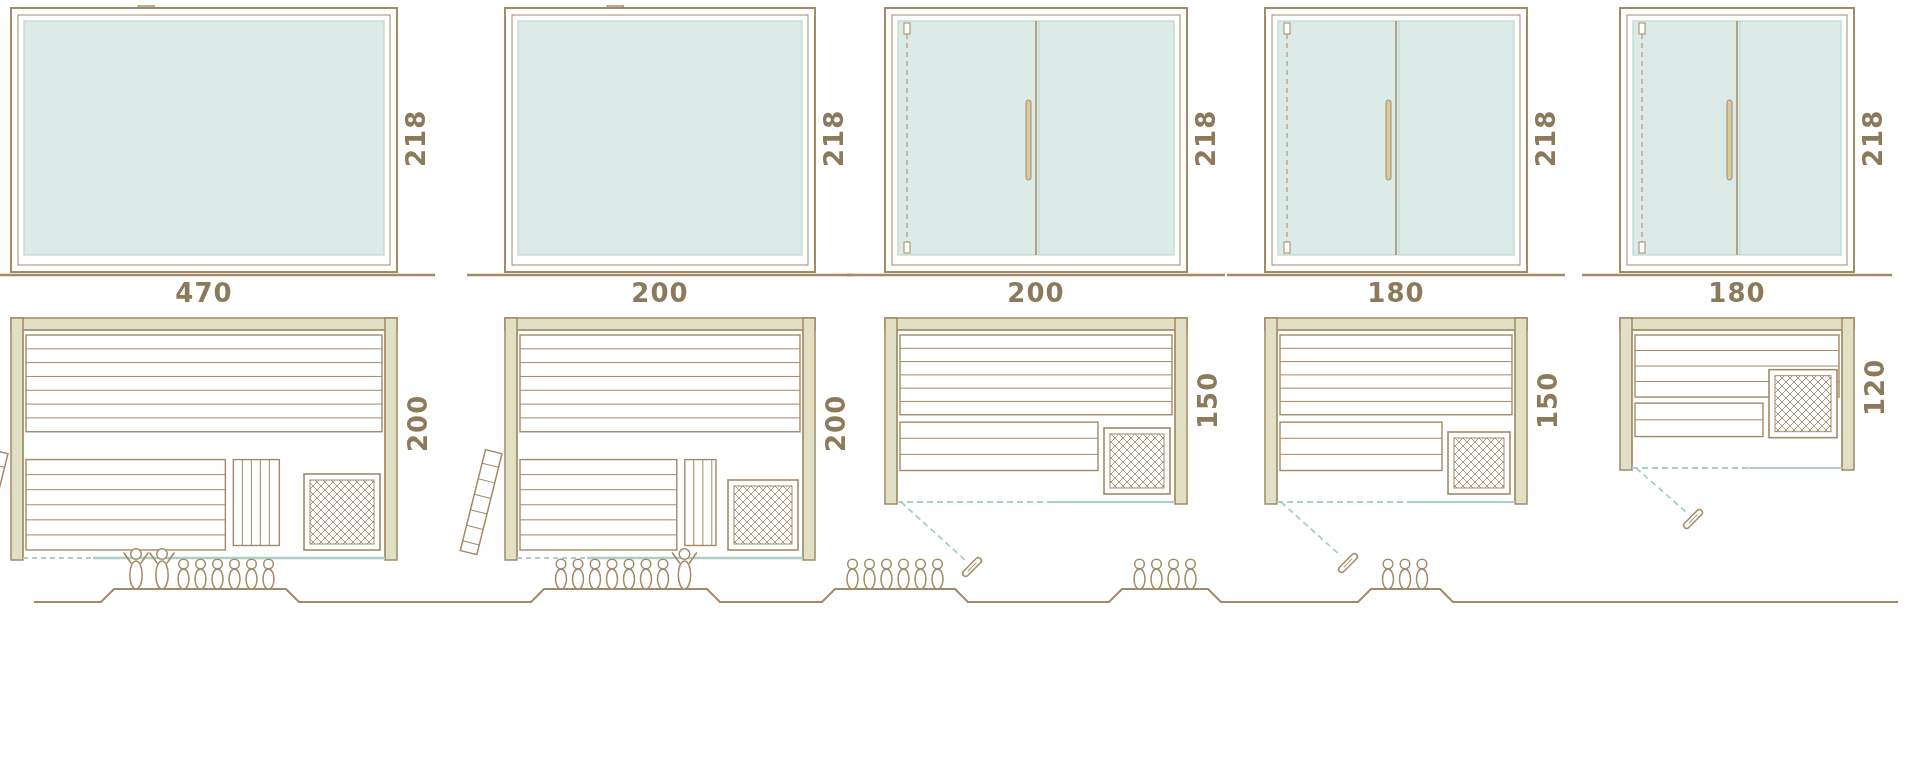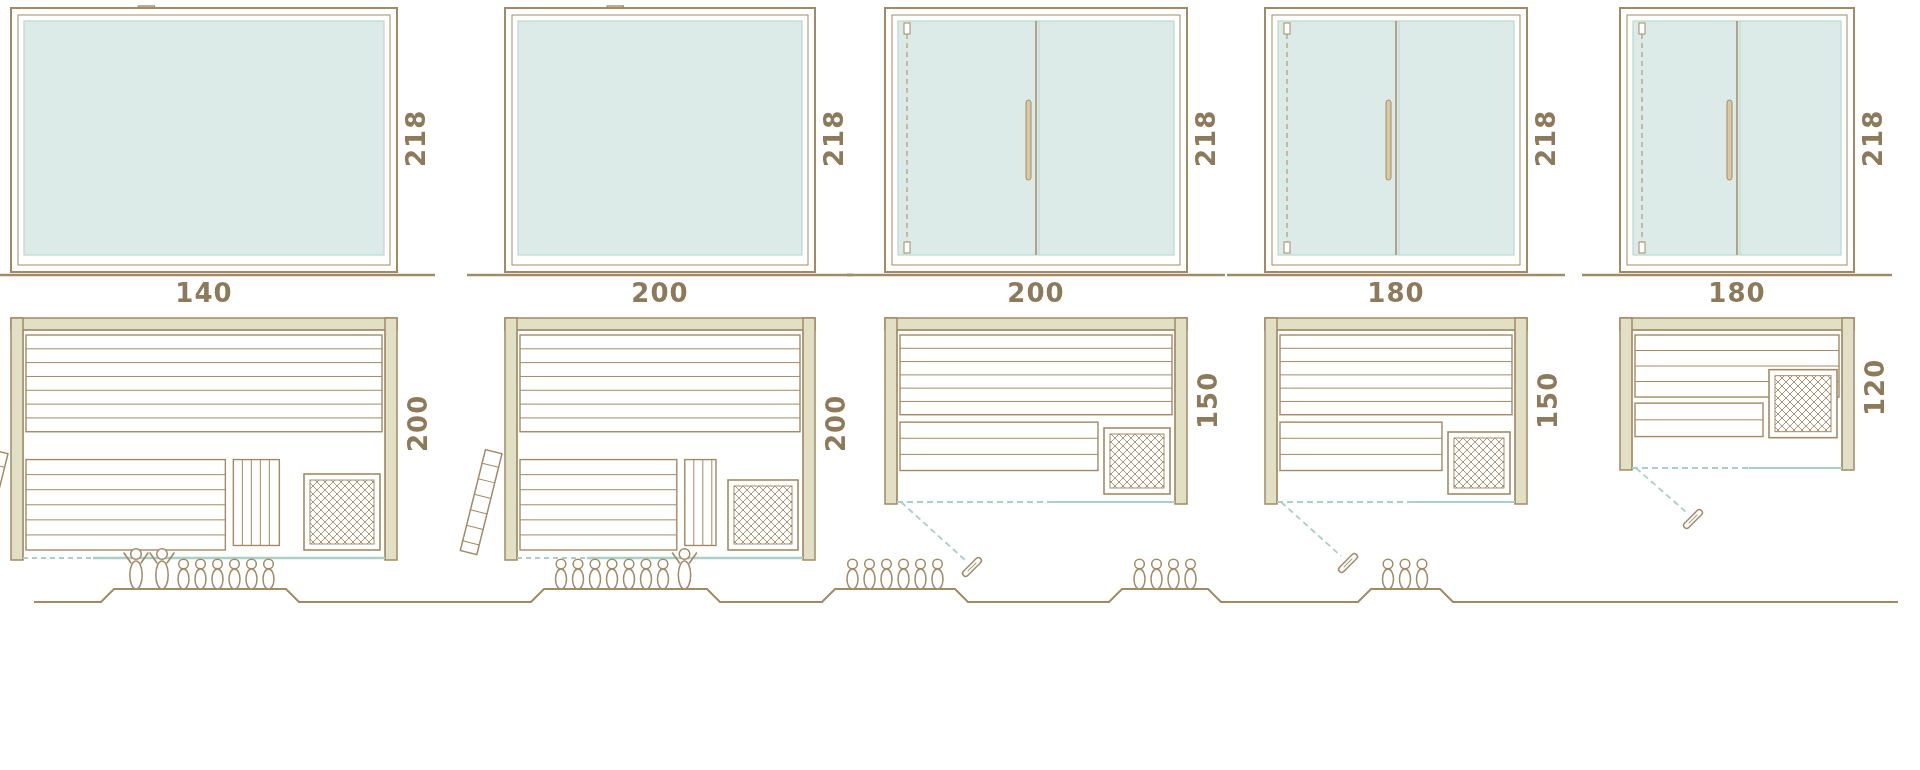--- a/index.html
+++ b/index.html
@@ -21,21 +21,21 @@
 
   <div class="variant">
     <svg class="elev" width="462" height="278" style="left: -27px; top: 6px;">
         <line x1="0" y1="269" x2="462" y2="269" stroke="#a38a66" stroke-width="2.5"></line>
         <rect x="165.38" y="0" width="16" height="4" fill="#fff" stroke="#a38a66" stroke-width="1.4"></rect>
         <rect x="38" y="2" width="386" height="264" fill="#fff" stroke="#a38a66" stroke-width="2"></rect>
         <rect x="45" y="9" width="372" height="250" fill="none" stroke="#a38a66" stroke-width="1"></rect>
         <rect x="51" y="15" width="360" height="234" fill="#dcebe7" stroke="#bcd7d0" stroke-width="1.2"></rect>
       </svg>
     <div class="dim-label dim-vert elev-dim" style="left: 403px; top: 48px; height: 180px;">218</div>
-    <div class="dim-label dim-width" style="left: 134px; top: 280px;">140</div>
+    <div class="dim-label dim-width" style="left: 134px; top: 280px;">470</div>
     <svg class="plan" width="458" height="347" style="left: -31px; top: 318px;">
         <defs>
           <pattern id="hatch0" width="8" height="8" patternUnits="userSpaceOnUse">
             <path d="M0,0 L8,8 M8,0 L0,8" stroke="#a38a66" stroke-width="0.9" fill="none"></path>
           </pattern>
         </defs>
         <rect x="42" y="0" width="386" height="12" fill="#e1dfc4" stroke="#a38a66" stroke-width="1.5"></rect>
         <rect x="42" y="0" width="12" height="242" fill="#e1dfc4" stroke="#a38a66" stroke-width="1.5"></rect>
         <rect x="416" y="0" width="12" height="242" fill="#e1dfc4" stroke="#a38a66" stroke-width="1.5"></rect>
         <path d="M54,242 L54,12 L416,12 L416,242" fill="none" stroke="#a38a66" stroke-width="0.8"></path>

